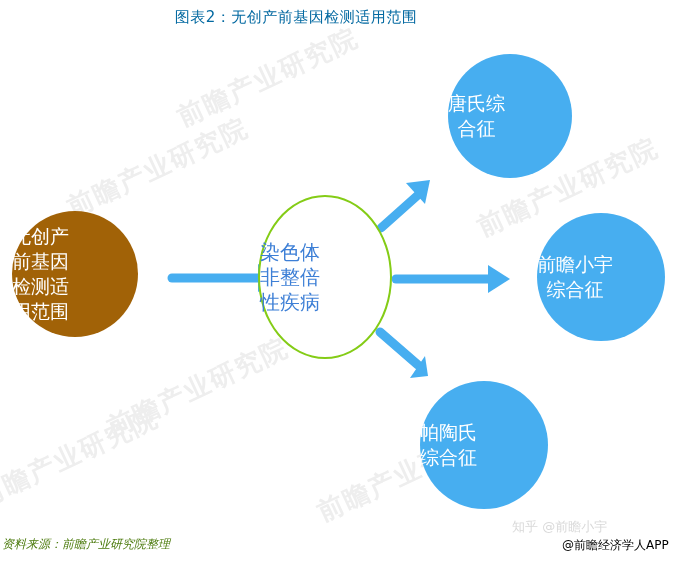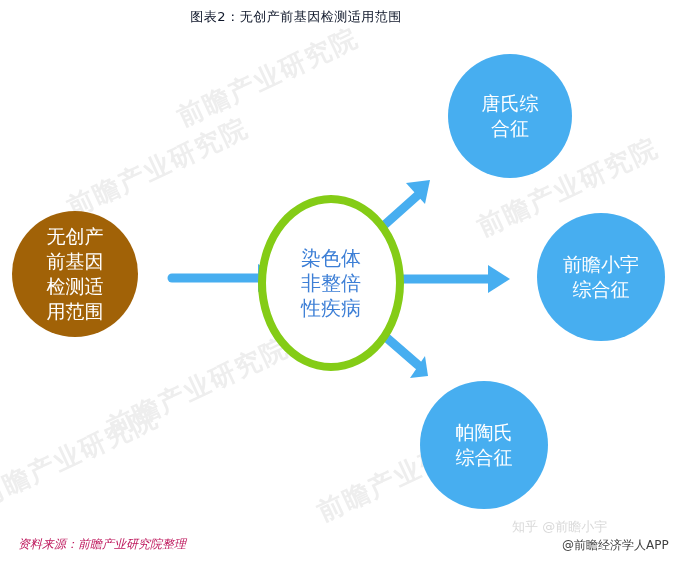--- a/index.html
+++ b/index.html
@@ -13,30 +13,30 @@
       position: relative;
       overflow: hidden;
       font-family: "DejaVu Sans", "Liberation Sans", sans-serif;
     }
     .title {
       position: absolute;
       left: 0;
       top: 8px;
       width: 592px;
       text-align: center;
-      font-size: 13px;
-      color: #0f172a;
+      font-size: 15px;
+      color: #0369a1;
       letter-spacing: 0.5px;
     }
     .circle {
       position: absolute;
       border-radius: 50%;
       display: flex;
       align-items: center;
-      justify-content: center;
+      justify-content: flex-start;
       text-align: center;
       color: #ffffff;
       font-size: 19px;
       line-height: 25px;
     }
     .circle .txt {
       white-space: pre-line;
     }
     #source-circle {
       left: 12px;
@@ -45,21 +45,21 @@
       height: 126px;
       background: #a16207;
     }
     #center-circle {
       left: 258px;
       top: 195px;
       width: 130px;
       height: 160px;
       border-radius: 50%;
       background: #ffffff;
-      border: 8px solid #84cc16;
+      border: 2px solid #84cc16;
       color: #3d7fd6;
       font-size: 20px;
       line-height: 25px;
     }
     .out-circle {
       background: #47aef0;
     }
     #outcome-1 {
       left: 448px;
       top: 54px;
@@ -90,39 +90,39 @@
       position: absolute;
       color: #eeeeee;
       font-size: 26px;
       font-weight: bold;
       transform: rotate(-25deg);
       letter-spacing: 2px;
       white-space: nowrap;
     }
     .footer-source {
       position: absolute;
-      left: 18px;
+      left: 2px;
       top: 536px;
       font-size: 12px;
       font-style: italic;
-      color: #be185d;
+      color: #4d7c0f;
     }
     .footer-zhihu {
       position: absolute;
       left: 512px;
       top: 518px;
       font-size: 13px;
       color: #d9d9d9;
     }
     .footer-credit {
       position: absolute;
       left: 562px;
       top: 537px;
       font-size: 12px;
-      color: #404040;
+      color: #000000;
     }
   </style>
 </head>
 <body>
 
 <div class="title">图表2：无创产前基因检测适用范围</div>
 
 <div class="watermark" style="left:60px; top:150px;">前瞻产业研究院</div>
 <div class="watermark" style="left:170px; top:60px;">前瞻产业研究院</div>
 <div class="watermark" style="left:100px; top:370px;">前瞻产业研究院</div>

